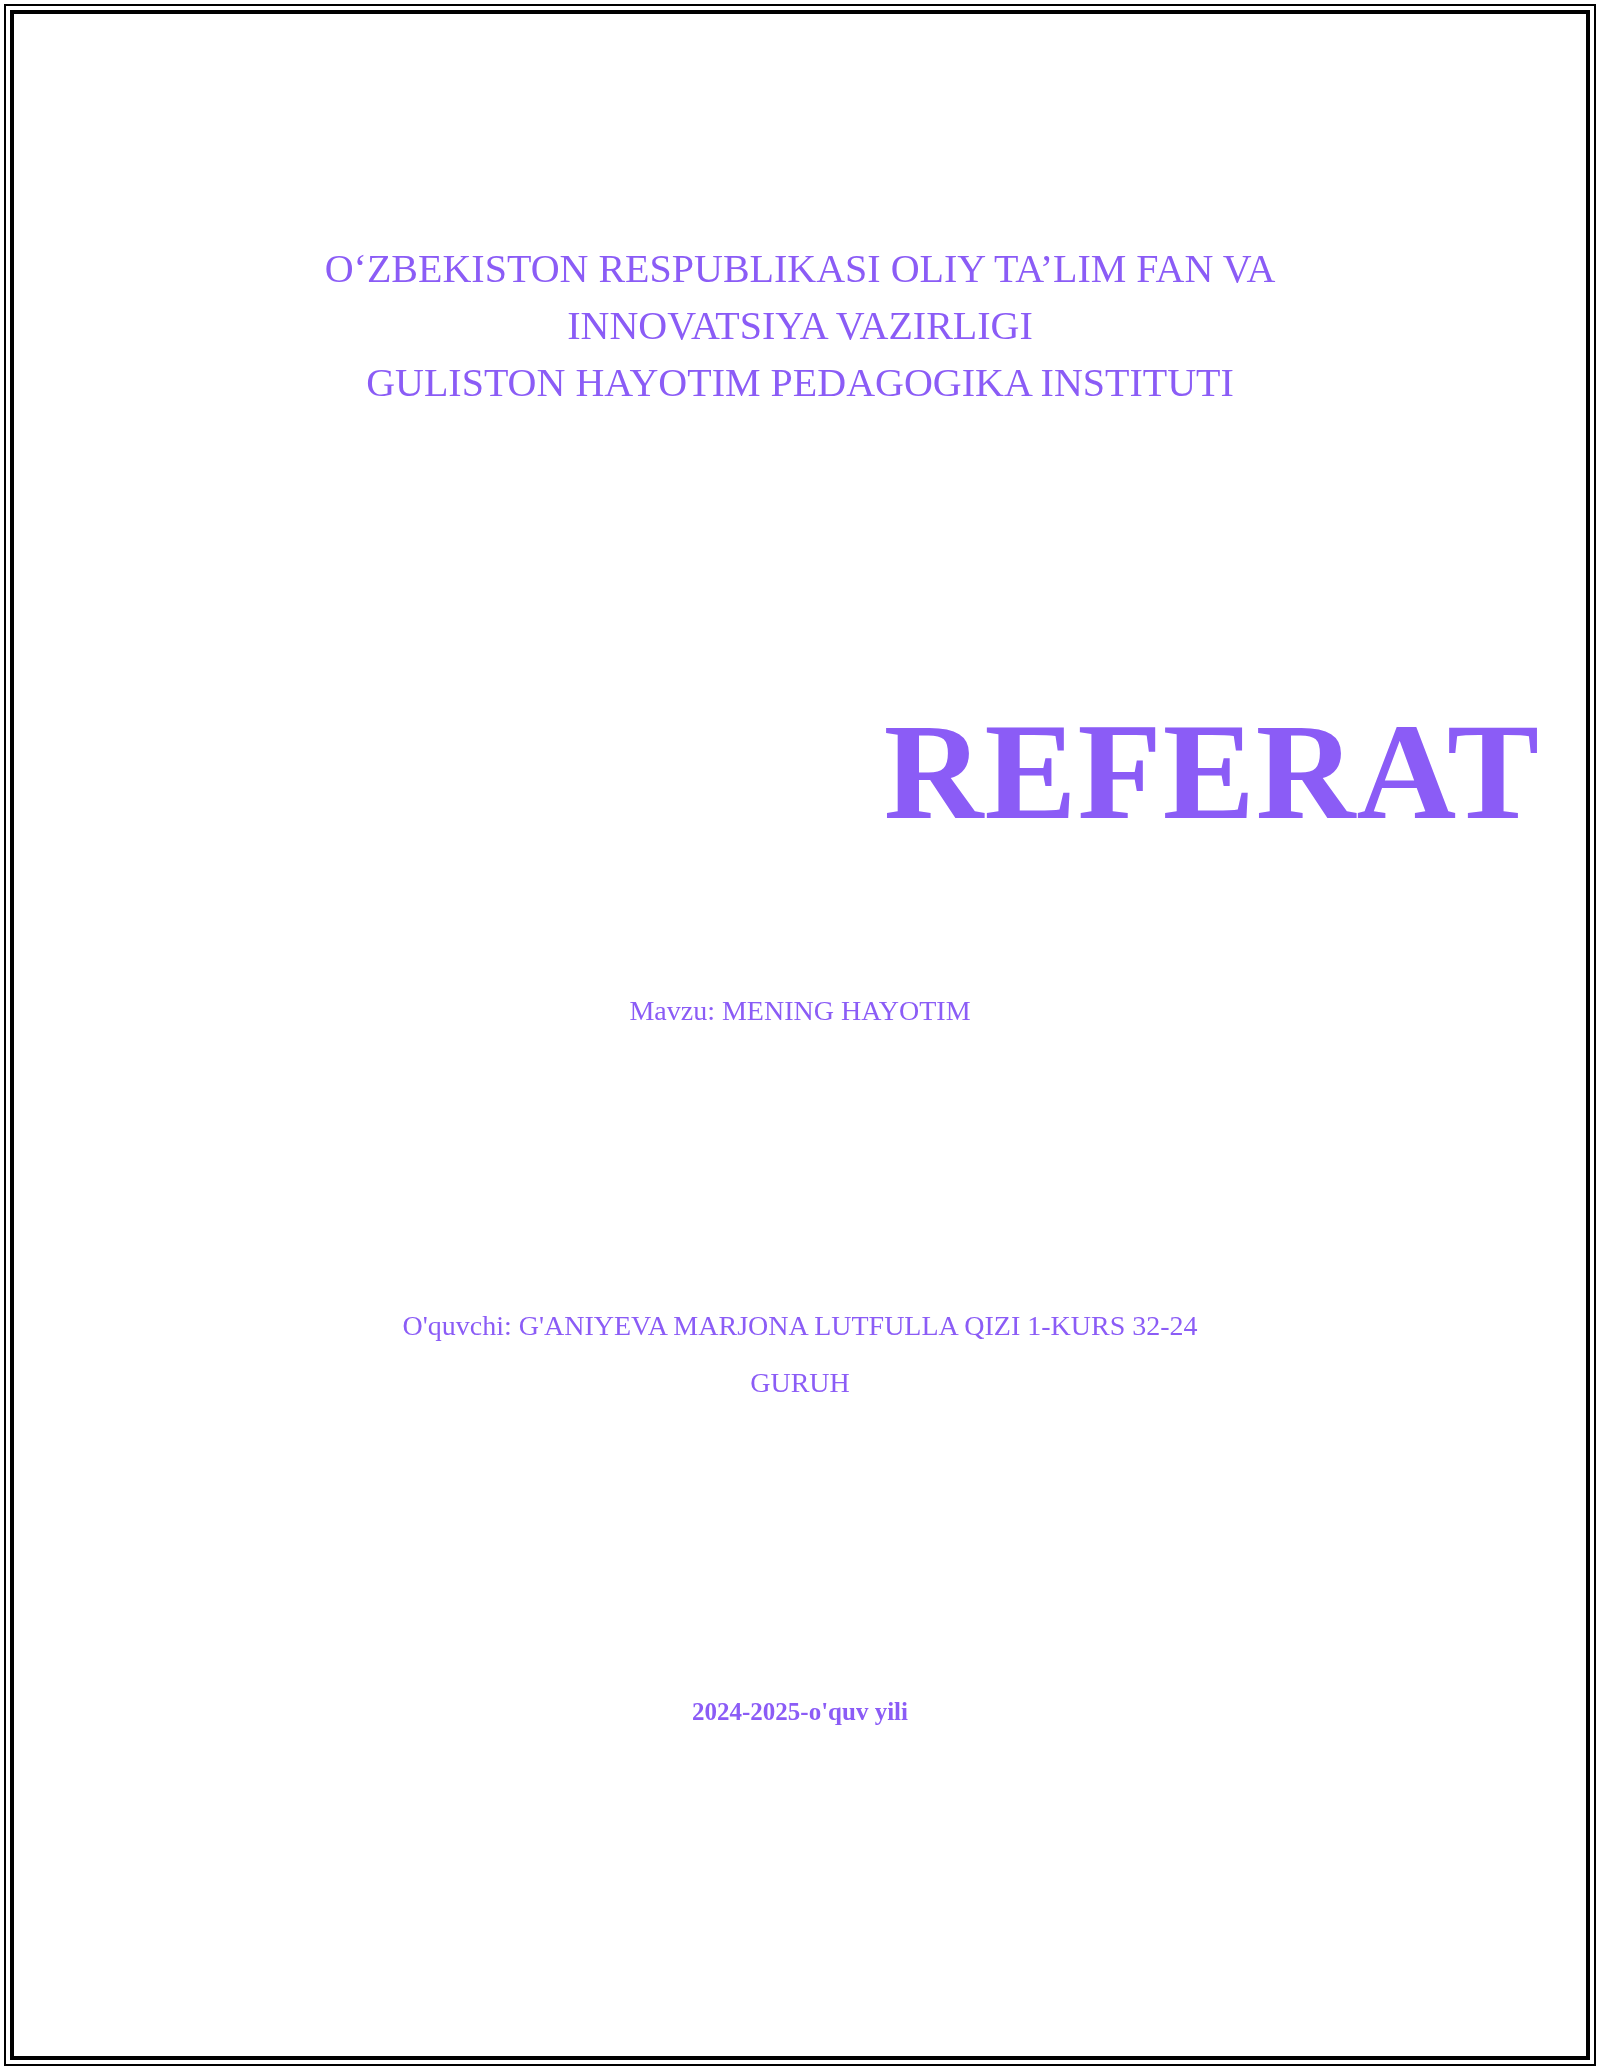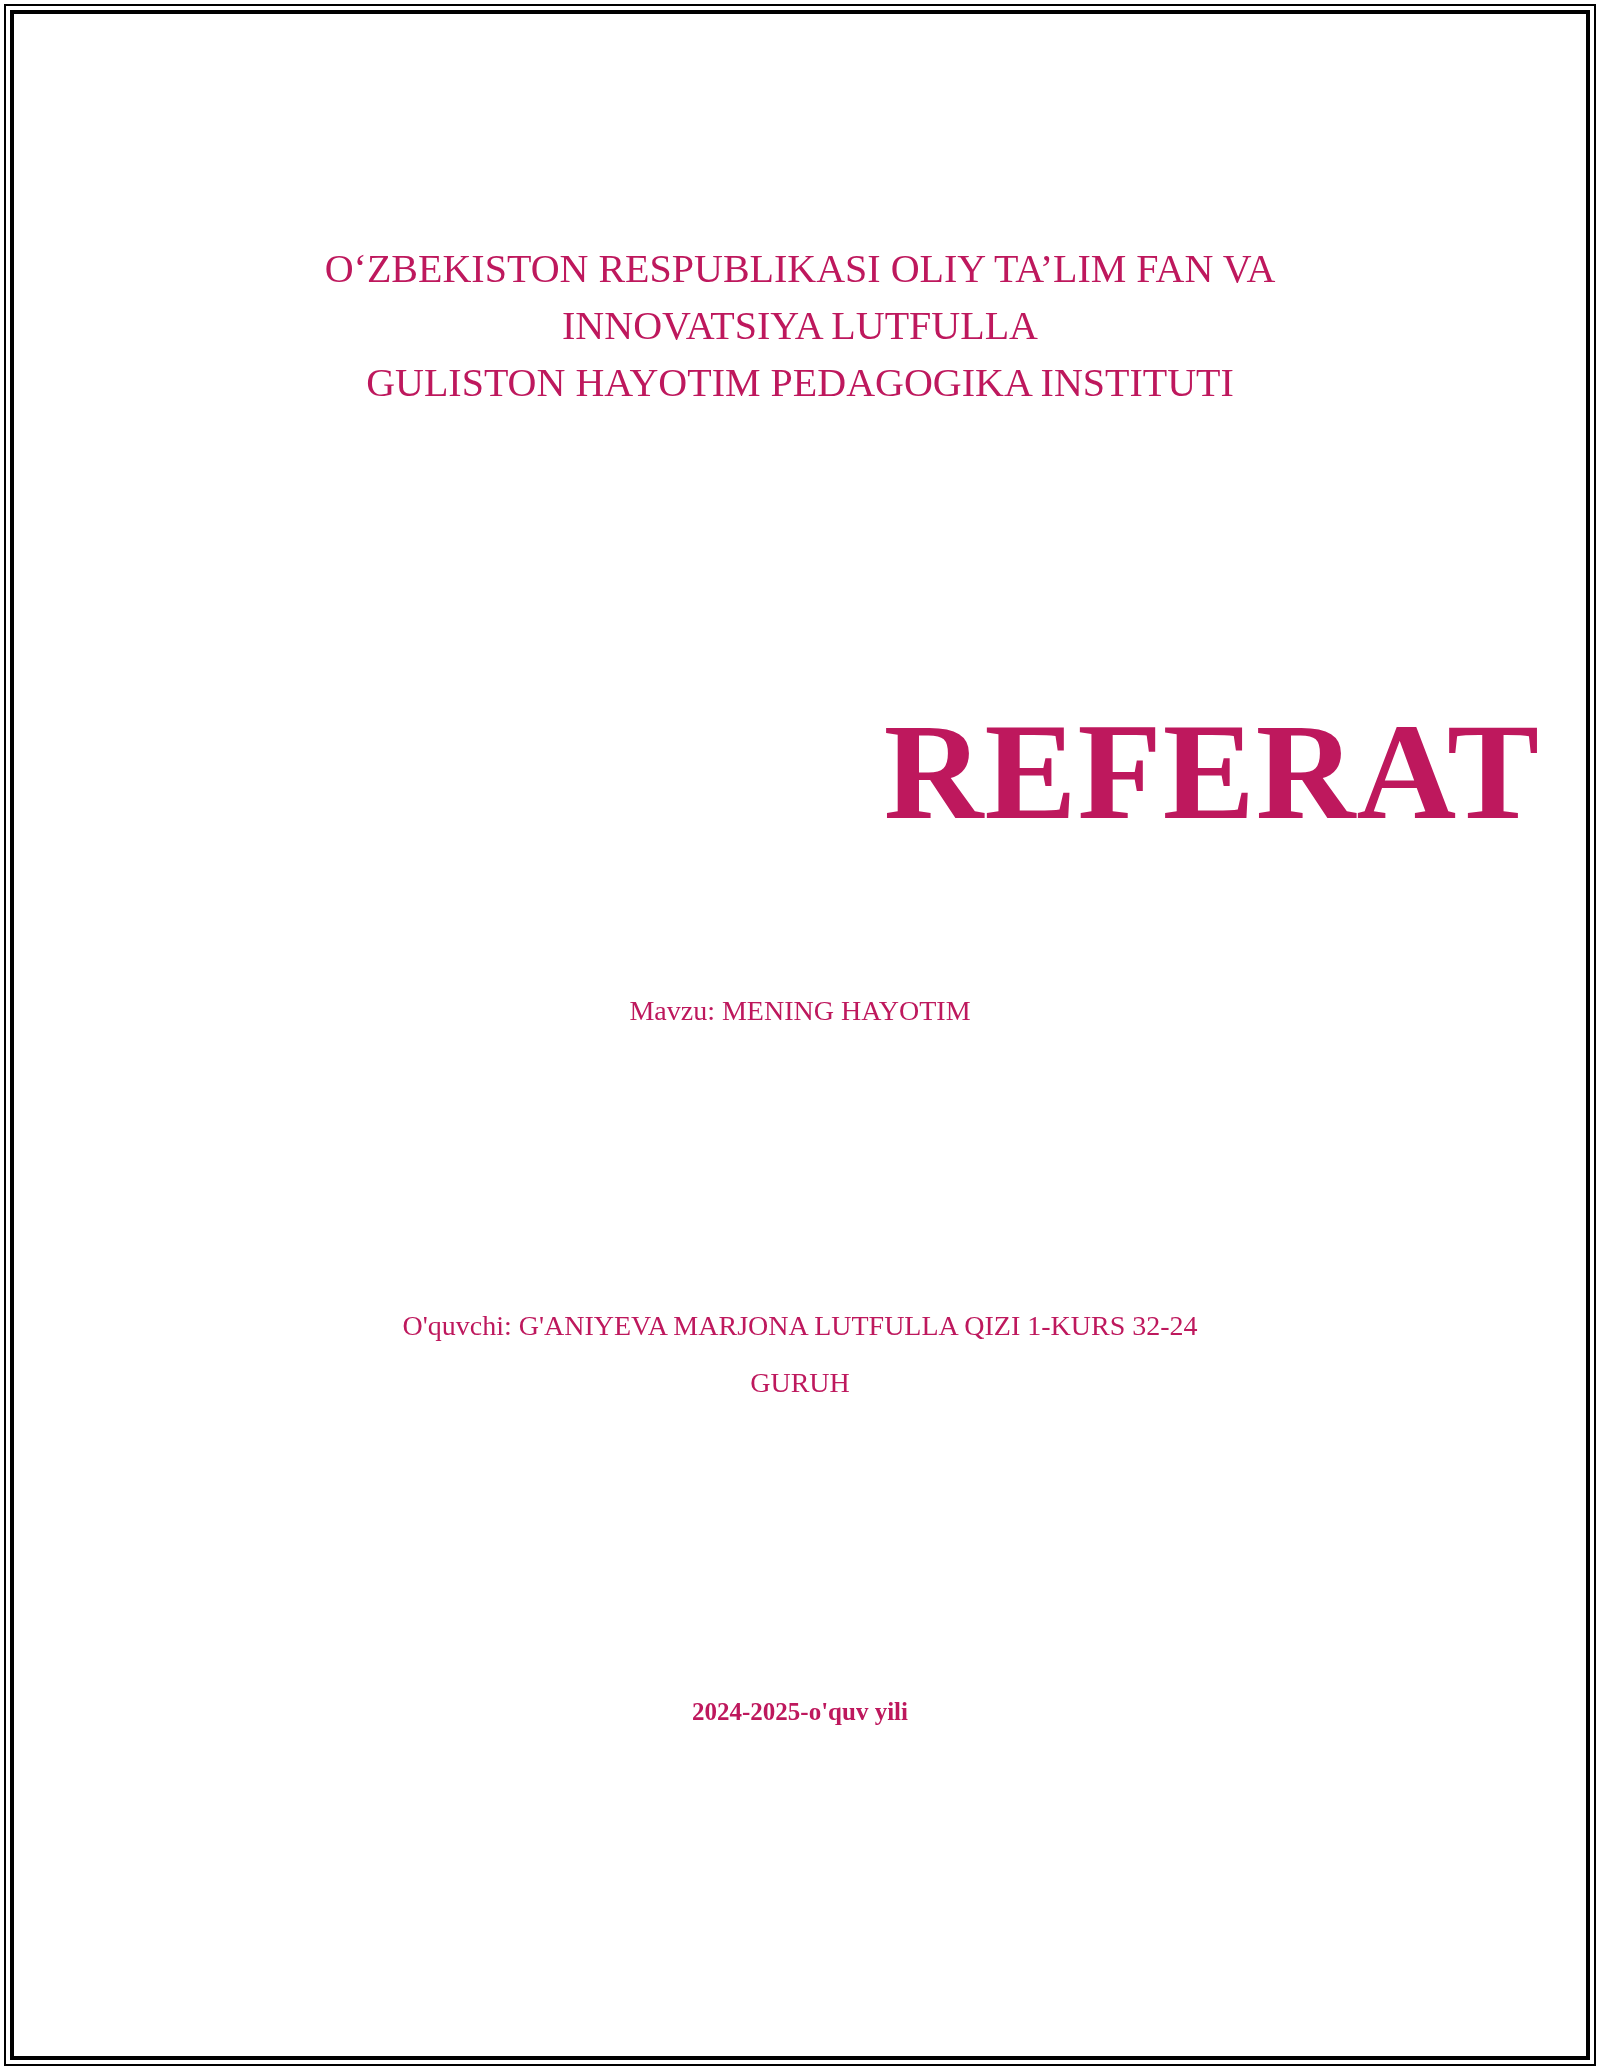--- a/index.html
+++ b/index.html
@@ -6,21 +6,21 @@
     margin: 0;
     padding: 0;
     background: #ffffff;
   }
   .page {
     position: relative;
     width: 1600px;
     height: 2070px;
     background: #ffffff;
     font-family: "Liberation Serif", serif;
-    color: #be185d;
+    color: #8b5cf6;
     overflow: hidden;
   }
   .frame-outer {
     position: absolute;
     top: 4px; left: 4px; right: 4px; bottom: 4px;
     border: 2px solid #000000;
     pointer-events: none;
   }
   .frame-inner {
     position: absolute;
@@ -71,21 +71,21 @@
 </head>
 <body>
 
 <div class="page">
 
   <div class="frame-outer"></div>
   <div class="frame-inner"></div>
 
   <div class="block ministry-header">
     <div>O‘ZBEKISTON RESPUBLIKASI OLIY TA’LIM FAN VA</div>
-    <div>INNOVATSIYA LUTFULLA</div>
+    <div>INNOVATSIYA VAZIRLIGI</div>
     <div>GULISTON HAYOTIM PEDAGOGIKA INSTITUTI</div>
   </div>
 
   <h1 class="block doc-title">REFERAT</h1>
 
   <div class="block topic-line">Mavzu: MENING HAYOTIM</div>
 
   <div class="block student-block">
     <div>O'quvchi: G'ANIYEVA MARJONA LUTFULLA QIZI 1-KURS 32-24</div>
     <div>GURUH</div>

